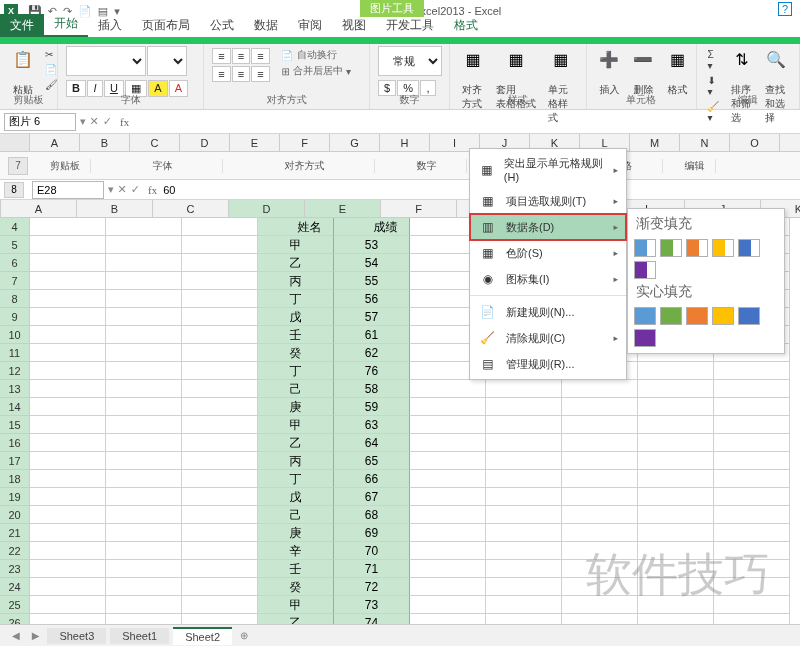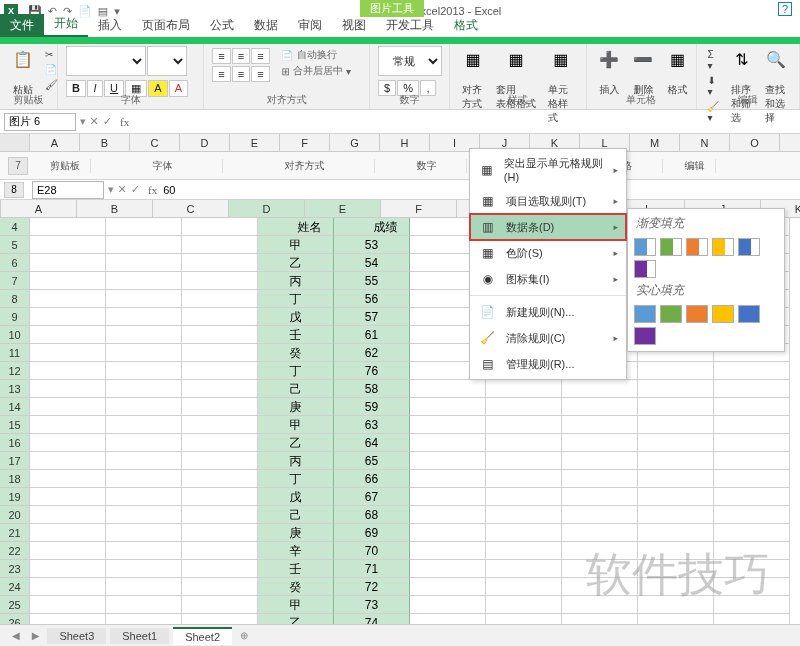--- a/index.html
+++ b/index.html
@@ -60,21 +60,21 @@
 .cell.hdr { font-weight: 500; padding-left: 28px; }
 
 .dropdown-menu { position: absolute; left: 469px; top: 148px; width: 158px; background: #fff; border: 1px solid #c0c0c0; box-shadow: 2px 2px 4px rgba(0,0,0,0.15); z-index: 10; padding: 2px 0; }
 .dd-item { display: flex; align-items: center; padding: 5px 8px; gap: 8px; cursor: pointer; font-size: 11px; color: #333; }
 .dd-item .dd-ico { width: 20px; height: 16px; display: flex; align-items: center; justify-content: center; font-size: 12px; }
 .dd-item .arrow { margin-left: auto; color: #666; font-size: 9px; }
 .dd-item.highlighted { background: #a8d8b9; outline: 2px solid #d93a3a; outline-offset: -1px; }
 .dd-sep { height: 1px; background: #e0e0e0; margin: 3px 0; }
 
 .submenu { position: absolute; left: 627px; top: 208px; width: 158px; background: #fff; border: 1px solid #c0c0c0; box-shadow: 2px 2px 4px rgba(0,0,0,0.15); z-index: 11; padding: 4px; }
-.submenu .sm-title { color: #666; font-size: 12px; padding: 2px 4px 4px; font-style: italic; }
+.submenu .sm-title { color: #666; font-size: 14px; padding: 2px 4px 4px; }
 .sm-grid { display: flex; flex-wrap: wrap; gap: 4px; padding: 2px; }
 .sm-swatch { width: 22px; height: 18px; border: 1px solid #b0b0b0; background: linear-gradient(90deg, var(--c, #6db5dd) 60%, #fff 60%); cursor: pointer; }
 .sm-more { padding: 6px 4px 2px; font-size: 10px; color: #333; text-align: center; cursor: pointer; }
 
 .sheet-tabs { position: absolute; bottom: 0; left: 0; right: 0; height: 22px; background: #f1f1f1; border-top: 1px solid #ccc; display: flex; align-items: center; padding: 0 8px; gap: 4px; }
 .sheet-tab { padding: 2px 12px; font-size: 11px; color: #444; cursor: pointer; background: #e5e5e5; }
 .sheet-tab.active { background: #fff; border-top: 2px solid #217346; }
 .sheet-nav { color: #888; font-size: 10px; padding: 0 4px; }
 
 .watermark { position: absolute; right: 30px; bottom: 40px; font-size: 46px; color: rgba(140,140,140,0.45); font-family: Liberation Sans, sans-serif; pointer-events: none; }

